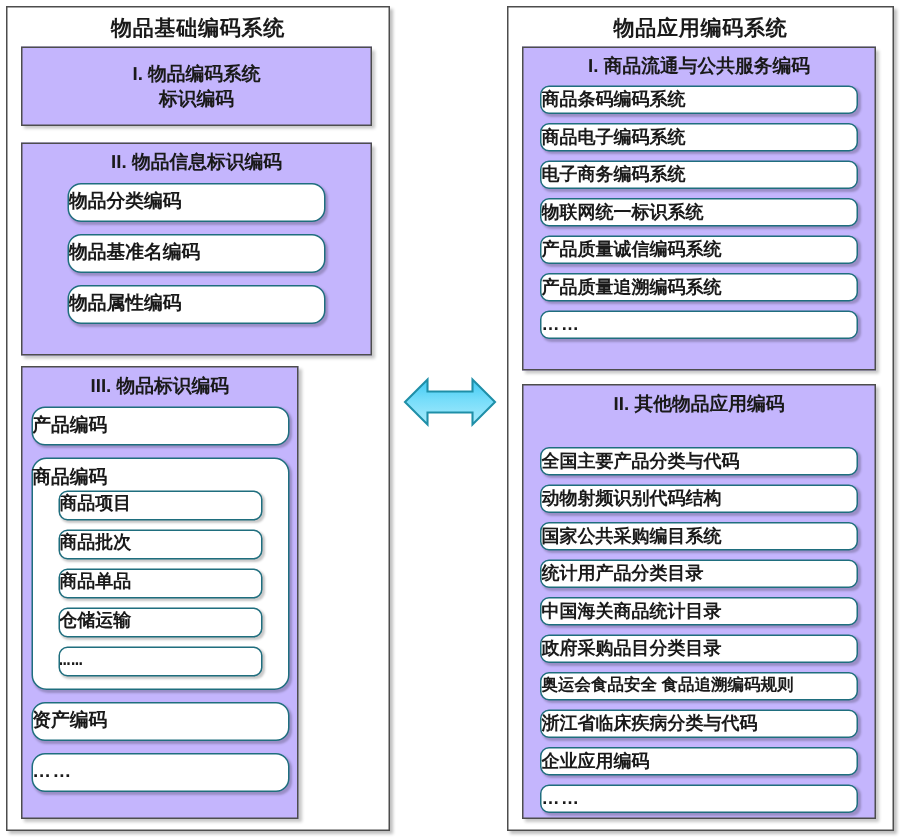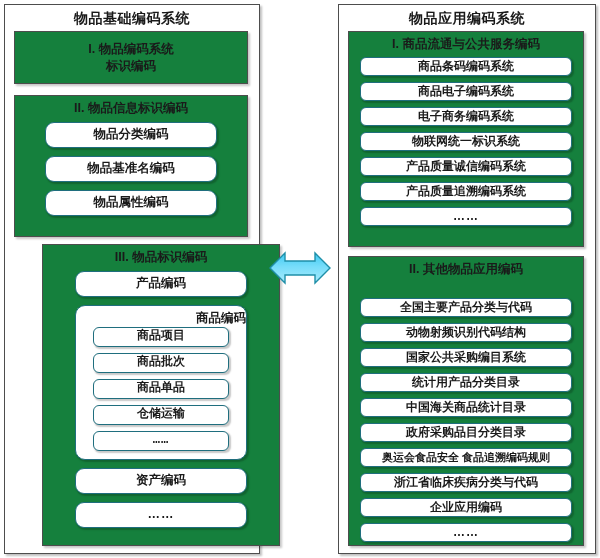--- a/index.html
+++ b/index.html
@@ -43,41 +43,40 @@
     padding-top: 5px;
     height: 21px;
     box-sizing: border-box;
   }
 
   
   .section {
     position: absolute;
     box-sizing: border-box;
     border: 1.5px solid #4d4d4d;
-    background: #15803d;
+    background: #c4b5fd;
     box-shadow: 2px 2px 2px rgba(0,0,0,0.22);
   }
   .section-title {
     text-align: center;
     font-family: "Liberation Sans", "DejaVu Sans", sans-serif;
     font-size: 12.5px;
     font-weight: 700;
     color: #1a1a1a;
     line-height: 16px;
     padding-top: 4px;
   }
   .section-title.two-line { line-height: 17px; padding-top: 9px; }
 
   
   .chip {
     box-sizing: border-box;
     border: 1.7px solid #1f6e7e;
     border-radius: 8px;
     background: #ffffff;
-    text-align: center;
     font-weight: 700;
     color: #1a1a1a;
     box-shadow: 1.5px 1.5px 1.5px rgba(0,0,0,0.22);
     overflow: hidden;
     white-space: nowrap;
   }
 
   
   .chip-lg {
     width: 172px;
@@ -113,21 +112,21 @@
     box-sizing: border-box;
     width: 172px;
     margin: 0 auto 8px auto;
     border: 1.7px solid #1f6e7e;
     border-radius: 10px;
     background: #ffffff;
     box-shadow: 1.5px 1.5px 1.5px rgba(0,0,0,0.22);
     padding: 3px 0 2px 0;
   }
   .subgroup-title {
-    text-align: right;
+    text-align: left;
     font-size: 12.5px;
     font-weight: 700;
     line-height: 18px;
     color: #1a1a1a;
   }
 
   .ellipsis { letter-spacing: 1px; }
 
   
   #arrow-wrap {
@@ -156,21 +155,21 @@
 
     <div class="section" style="left:9px; top:90px; width:234px; height:142px;">
       <div class="section-title">II. 物品信息标识编码</div>
       <div style="margin-top:6px;">
         <div class="chip chip-lg">物品分类编码</div>
         <div class="chip chip-lg">物品基准名编码</div>
         <div class="chip chip-lg">物品属性编码</div>
       </div>
     </div>
 
-    <div class="section" style="left:9px; top:239px; width:238px; height:302px;margin-left:28px;">
+    <div class="section" style="left:9px; top:239px; width:185px; height:302px;">
       <div class="section-title">III. 物品标识编码</div>
       <div style="margin-top:6px;">
         <div class="chip chip-lg">产品编码</div>
 
         <div class="subgroup">
           <div class="subgroup-title">商品编码</div>
           <div class="chip chip-sm">商品项目</div>
           <div class="chip chip-sm">商品批次</div>
           <div class="chip chip-sm">商品单品</div>
           <div class="chip chip-sm">仓储运输</div>

